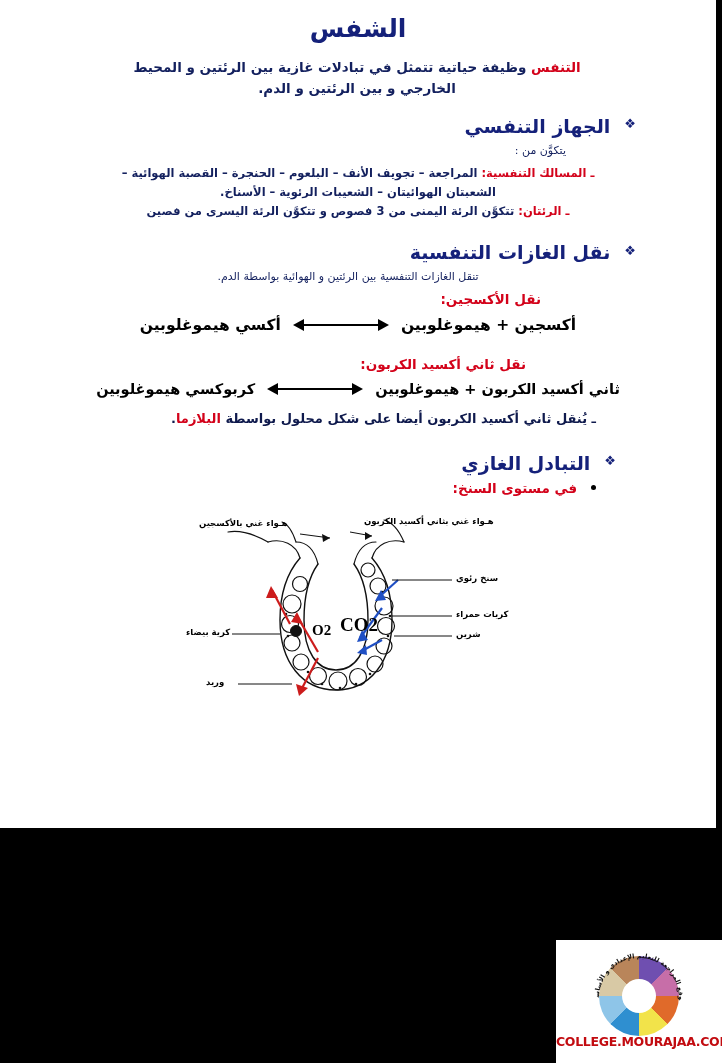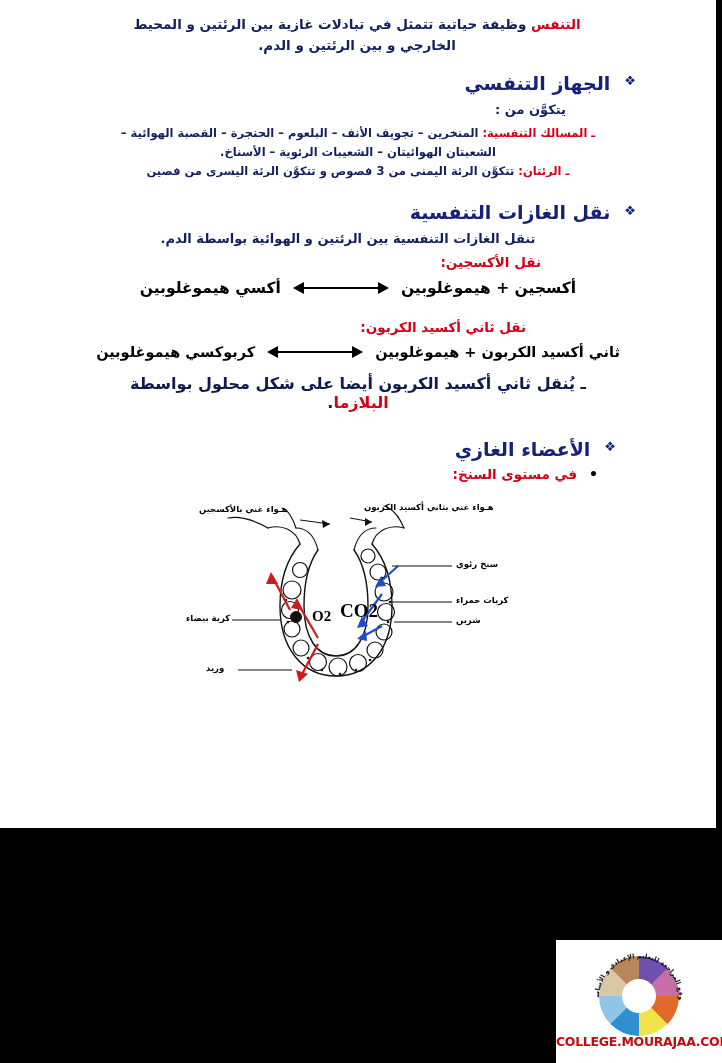--- a/index.html
+++ b/index.html
@@ -61,22 +61,22 @@
   .section-head .diamond {
     color: #15217a;
     font-size: 13px;
     margin-left: 14px;
     line-height: 1;
     transform: translateY(-2px);
   }
 
   .sub-line {
     color: #13205e;
-    font-weight: 700;
-    font-size: 13px;
+    font-weight: 400;
+    font-size: 11px;
     text-align: center;
     margin: 6px 108px 0 150px;
     line-height: 1.5;
   }
   .sub-line.right {
     text-align: right;
     margin-right: 150px;
   }
 
   .red-head {
@@ -140,22 +140,21 @@
     width: 0; height: 0;
     border-top: 6px solid transparent;
     border-bottom: 6px solid transparent;
   }
   .arrow-2way .head-l { left: 0; border-right: 11px solid #000; }
   .arrow-2way .head-r { right: 0; border-left: 11px solid #000; }
 
   .note-line {
     color: #0f1a4d;
     font-weight: 700;
-    font-size: 16px;
-    text-align: center;
+    font-size: 13px;
     margin: 14px 120px 0 120px;
   }
   .note-line .kw { color: #d3021a; }
 
   .bullet-dot-row {
     display: flex;
     flex-direction: row;
     align-items: center;
     justify-content: flex-start;
     margin: 6px 120px 0 0;
@@ -264,38 +263,39 @@
     color: #c20b10;
     letter-spacing: -0.3px;
     direction: ltr;
   }
 </style>
 </head>
 <body>
 
 <div class="page">
 
+  <h1 class="doc-title">الشفس</h1>
 
   <div class="intro">
     <span class="kw">التنفس</span><span> وظيفة حياتية تتمثل في تبادلات غازية بين الرئتين و المحيط الخارجي</span>
     <span>و بين الرئتين و الدم.</span>
   </div>
 
   <div class="section-head">
     <span class="diamond">❖</span>
     <span>الجهاز التنفسي</span>
   </div>
 
   <div class="sub-line right">يتكوَّن من :</div>
 
   <div class="bullet-list">
     <div class="bullet-row">
       <span class="dash">ـ</span>
       <span class="term">المسالك التنفسية:</span>
-      <span class="body">المنخرين   –    تجويف الأنف   –    البلعوم   –   الحنجرة  –  القصبة الهوائية  –</span>
+      <span class="body">المراجعة   –    تجويف الأنف   –    البلعوم   –   الحنجرة  –  القصبة الهوائية  –</span>
     </div>
     <div class="bullet-row second-line">
       <span class="body">الشعبتان  الهوائيتان   –    الشعيبات الرئوية   –    الأسناخ.</span>
     </div>
     <div class="bullet-row second-line">
       <span class="dash">ـ</span>
       <span class="term">الرئتان:</span>
       <span class="body">تتكوَّن الرئة اليمنى من 3 فصوص و تتكوَّن الرئة اليسرى من فصين</span>
     </div>
   </div>
@@ -330,21 +330,21 @@
     </span>
     <span>كربوكسي  هيموغلوبين</span>
   </div>
 
   <div class="note-line">
     <span>ـ يُنقل ثاني أكسيد الكربون أيضا على شكل محلول بواسطة </span><span class="kw">البلازما</span><span>.</span>
   </div>
 
   <div class="section-head" style="margin-top:26px;margin-right:100px;">
     <span class="diamond">❖</span>
-    <span>الأعضاء الغازي</span>
+    <span>التبادل الغازي</span>
   </div>
 
   <div class="bullet-dot-row">
     <span class="dot"></span>
     <span>في مستوى السنخ:</span>
   </div>
 
   <div class="figure">
     <svg width="716" height="200" viewBox="0 0 716 200">
       <g fill="none" stroke="#111" stroke-width="1.4" stroke-linecap="round">

